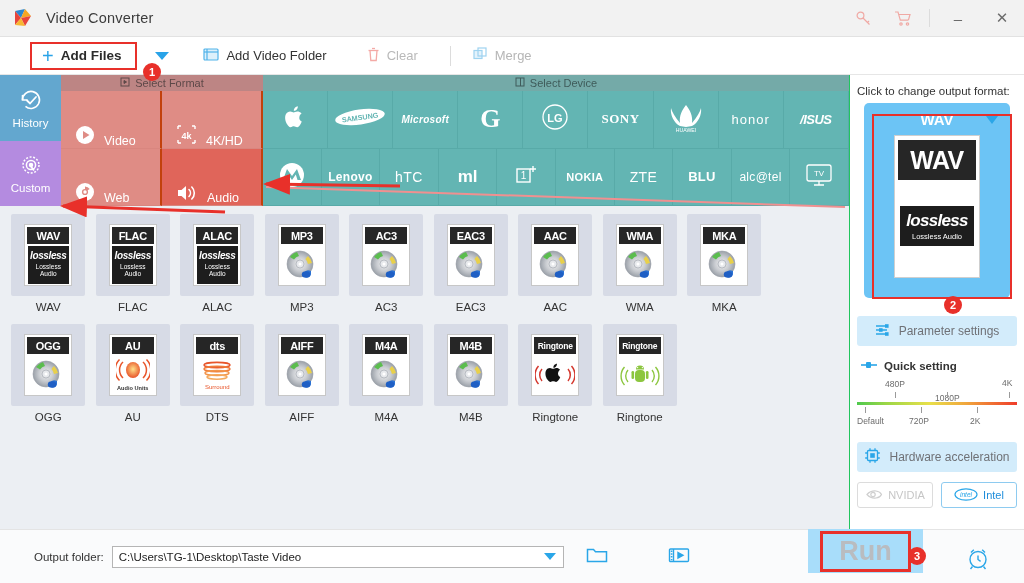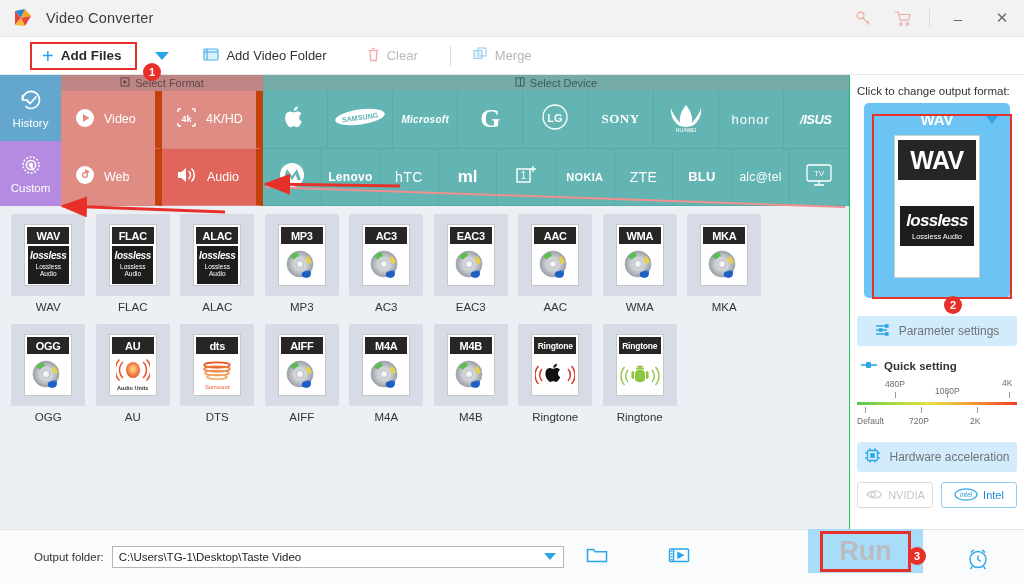--- a/index.html
+++ b/index.html
@@ -53,23 +53,23 @@
   .side-history { background:#63a7cf; }
   .side-custom { background:#b48be0; }
 
   .fmt-col { position:absolute; left:61px; top:0; width:202px; height:92px; }
   .dev-col { position:absolute; left:263px; top:0; width:586px; height:131px; }
   .band-head { height:16px; display:flex; align-items:center; justify-content:center;
                gap:5px; font-size:11px; color:#5d4848; }
   .fmt-head { background:#bd8584; }
   .dev-head { background:#74aaa8; color:#3f5b5a; }
   .fmt-cells { display:flex; flex-wrap:wrap; height:115px; }
-  .fmt-cell { width:101px; height:57.5px; display:flex; align-items:center; gap:9px;
+  .fmt-cell { width:101px; height:57.5px; display:flex; align-items:flex-end; gap:9px;
               padding-left:14px; color:#fff; font-size:12.5px; background:#df8c85;
-              border-right:7px solid #c2410c; border-bottom:1px solid #d9867f; }
+              border-right:2px solid #c2410c; border-bottom:1px solid #d9867f; }
   .fmt-cell.active { background:#e0655a; }
   .dev-rows { height:115px; }
   .dev-row { display:flex; height:57.5px; }
   .dev-cell { width:65.1px; height:57.5px; background:#63b5b3;
               display:flex; align-items:center; justify-content:center;
               border-right:1px solid #58aaa8; border-bottom:1px solid #58aaa8;
               color:#fff; }
   .dev-cell span.brand { font-size:11.5px; font-weight:bold; letter-spacing:.3px; }
 
   
@@ -845,21 +845,21 @@
         <svg width="18" height="10" viewBox="0 0 18 10">
           <path d="M1 5 h16" stroke="#2aa6e8" stroke-width="1.6"></path>
           <rect x="6" y="2" width="5" height="6" rx="1" fill="#2aa6e8"></rect>
         </svg>
       </span>
       <span>Quick setting</span>
     </div>
 
     <div class="slider-wrap">
       <div class="tlabel" style="left:28px; top:1px;">480P</div>
-      <div class="tlabel" style="left:78px; top:8px;">1080P</div>
+      <div class="tlabel" style="left:78px; top:15px;">1080P</div>
       <div class="tlabel" style="left:145px; top:0;">4K</div>
       <div class="tick" style="left:38px; top:14px;"></div>
       <div class="tick" style="left:90px; top:14px;"></div>
       <div class="tick" style="left:152px; top:14px;"></div>
       <div class="slider-bar"></div>
       <div class="tick" style="left:8px;  top:29px;"></div>
       <div class="tick" style="left:64px; top:29px;"></div>
       <div class="tick" style="left:120px;top:29px;"></div>
       <div class="tlabel" style="left:0;    top:38px;">Default</div>
       <div class="tlabel" style="left:52px; top:38px;">720P</div>

